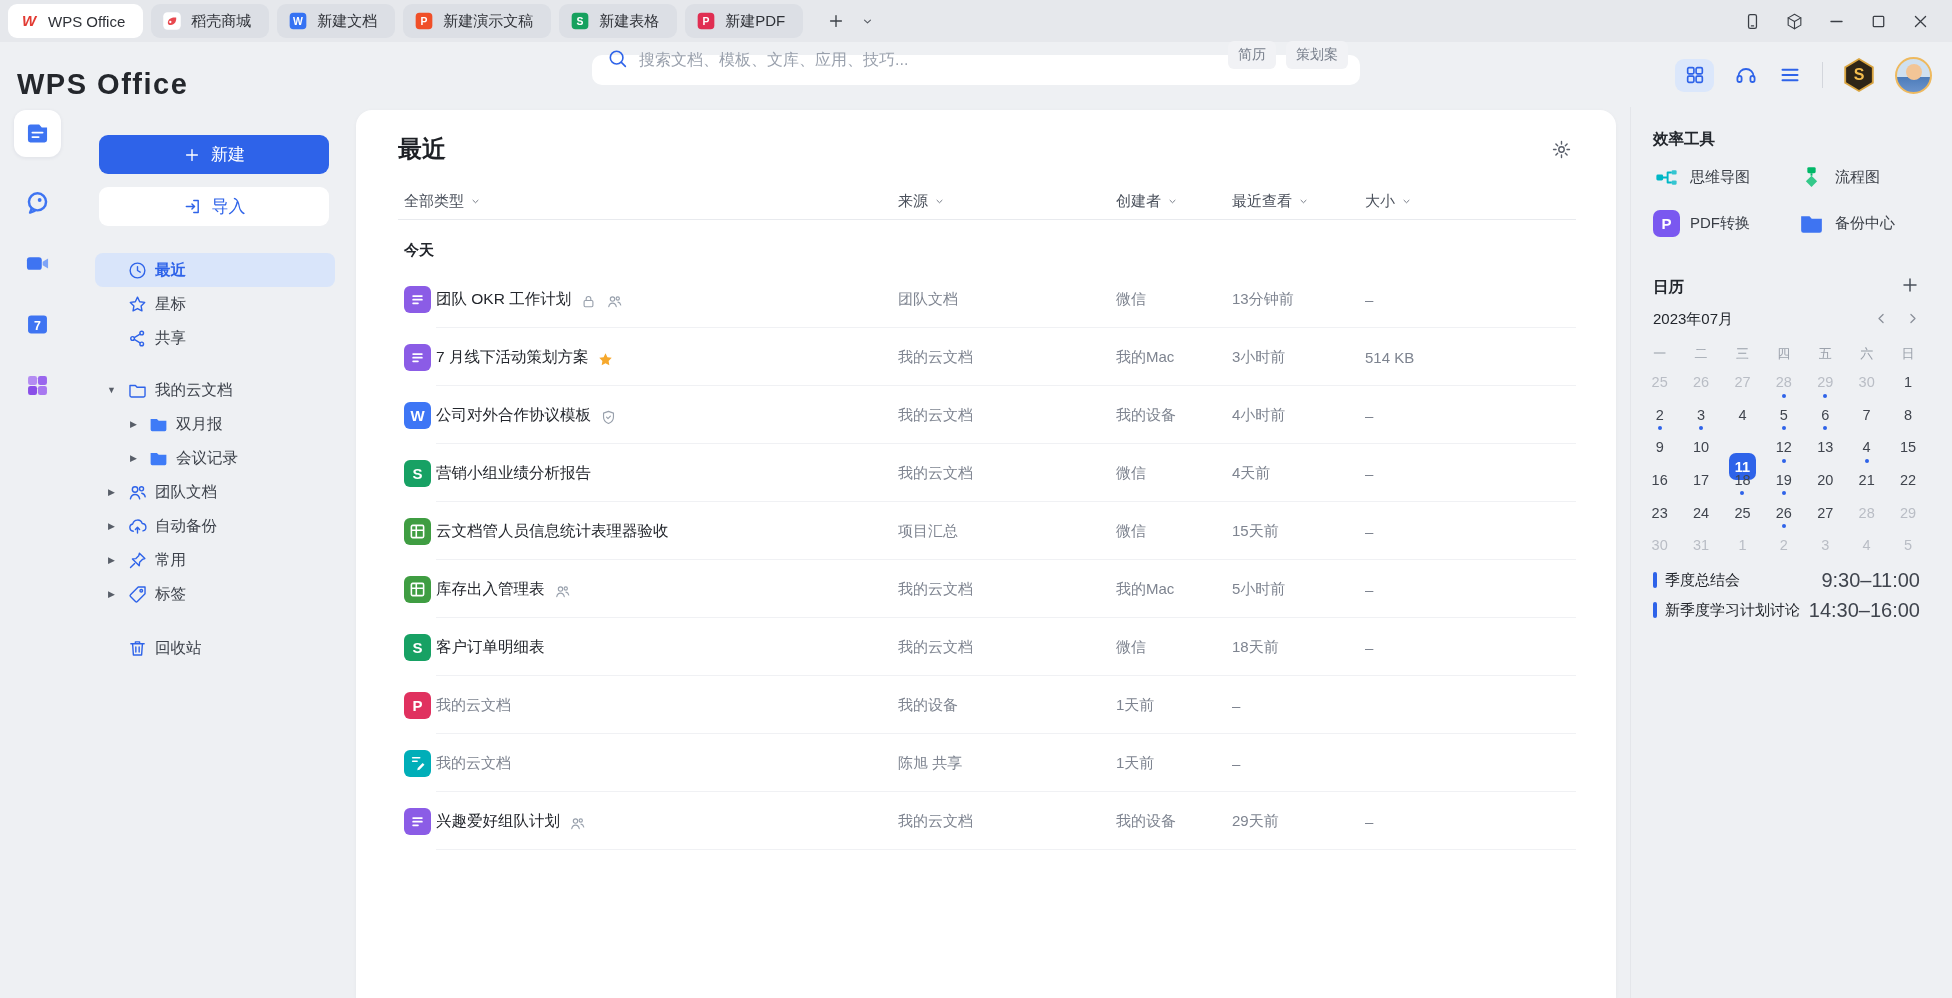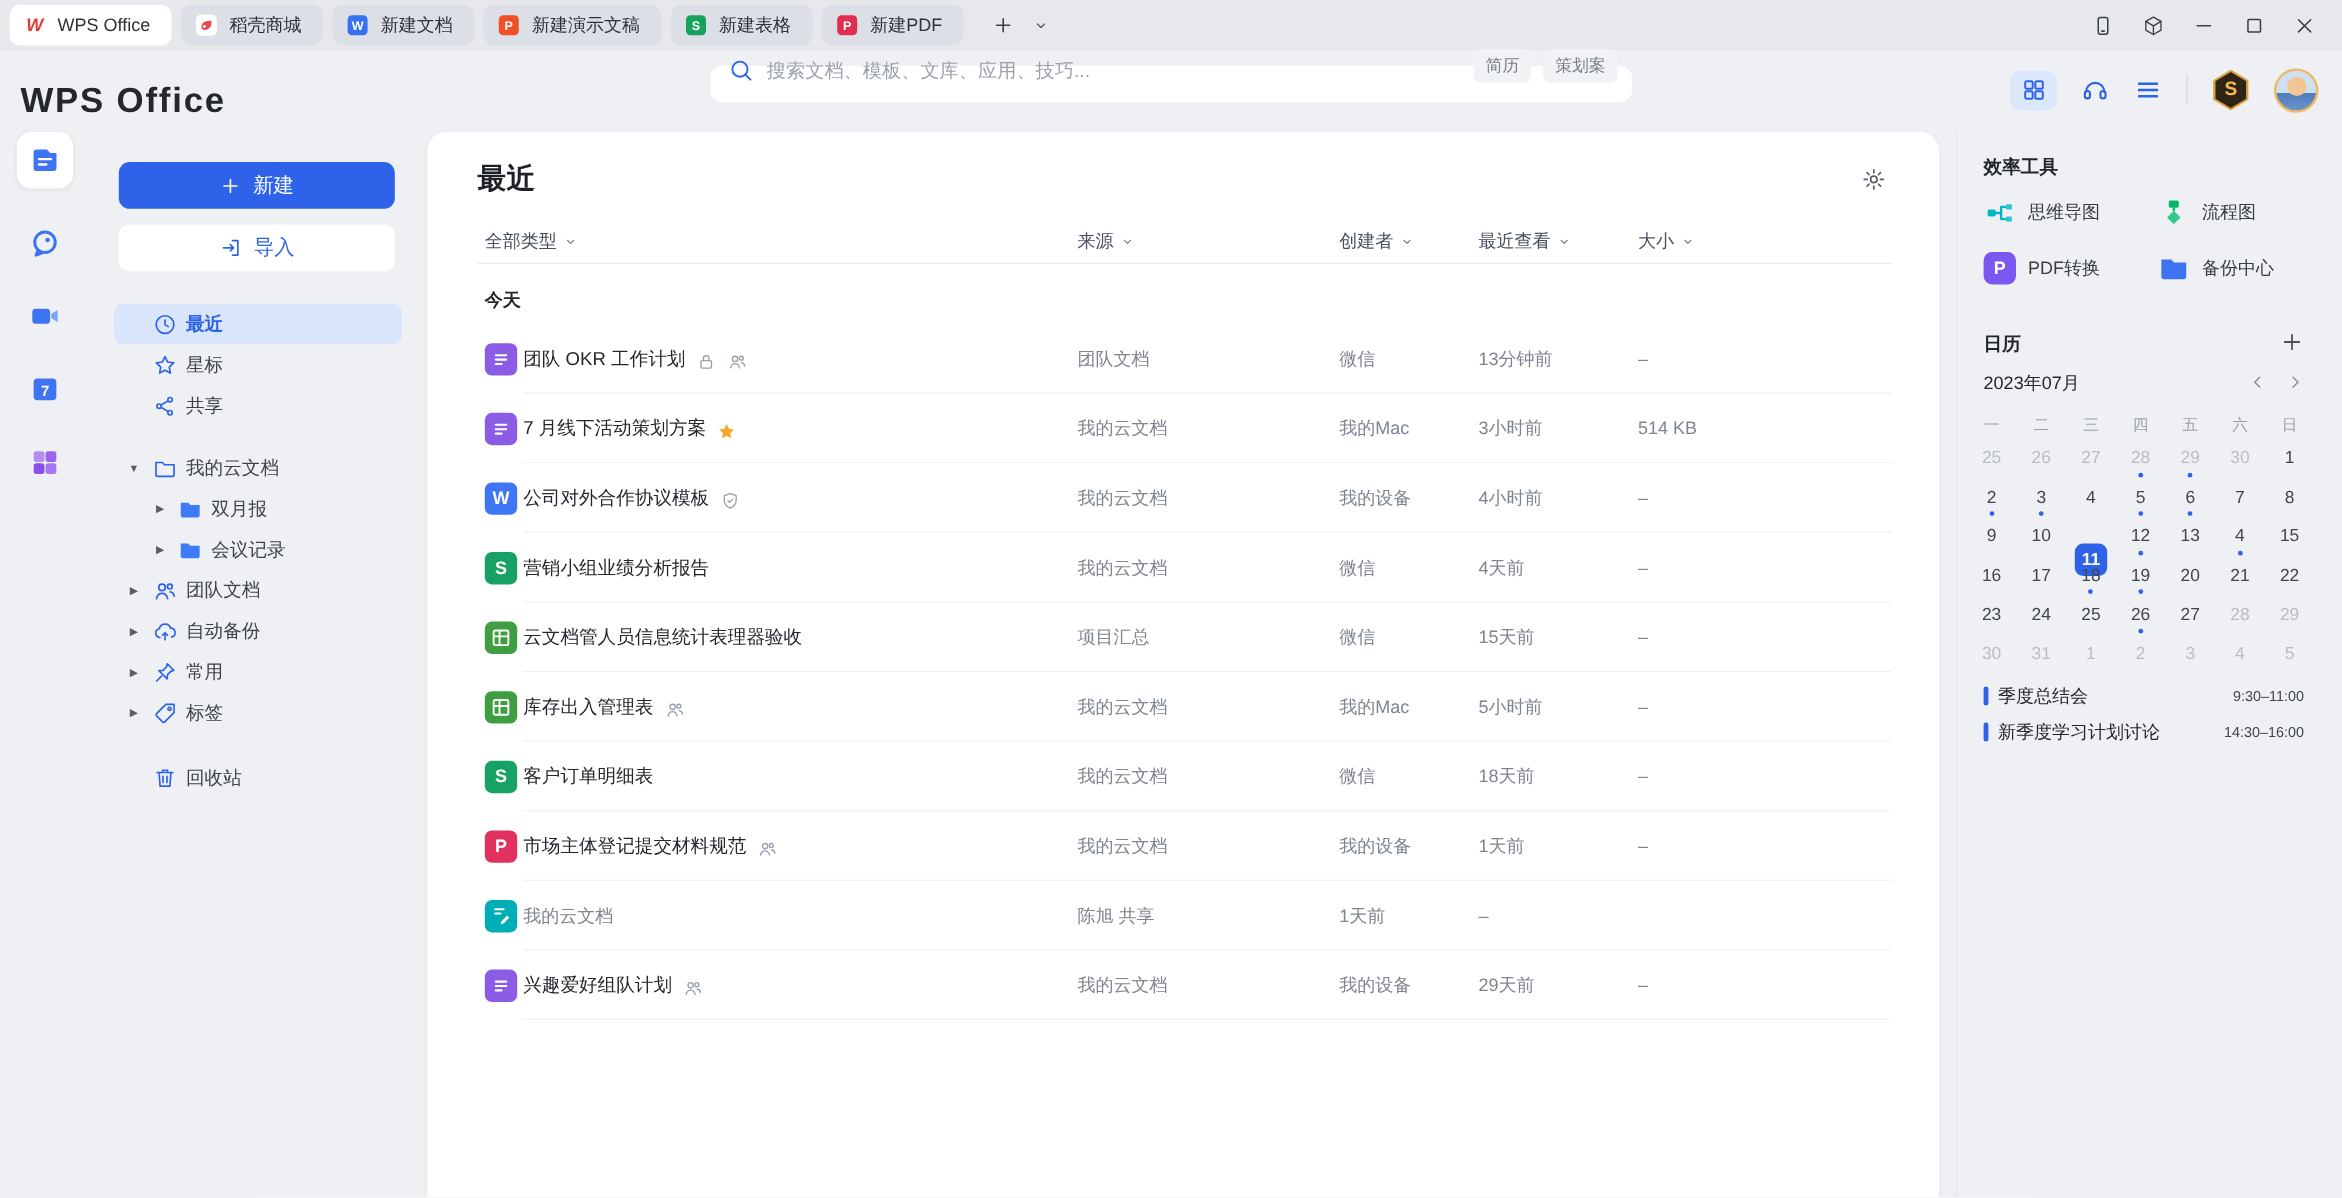--- a/index.html
+++ b/index.html
@@ -124,21 +124,21 @@
   .day { position:relative; display:grid; place-items:center; font-size:14.5px; color:#40454e; }
   .day.m { color:#b9bdc5; }
   .day .num { width:27px; height:27px; display:grid; place-items:center; }
   .day.sel .num { background:#2e63e9; color:#fff; border-radius:7px; font-weight:bold;margin-top:22px; }
   .day .dot { position:absolute; bottom:1px; left:50%; transform:translateX(-50%);
               width:4px; height:4px; border-radius:50%; background:#2e63e9; }
   .events { position:absolute; top:458px; left:22px; right:32px; }
   .event { height:30px; display:flex; align-items:center; position:relative; padding-left:12px; }
   .event .bar { position:absolute; left:0; top:7px; width:3.5px; height:16px; border-radius:2px; background:#2e63e9; }
   .event .etitle { font-size:15px; color:#23262c; flex:1; white-space:nowrap; overflow:hidden; }
-  .event .etime { font-size:12px; color:#3f444d; margin-left:8px; }
+  .event .etime { font-size:20px; color:#3f444d; margin-left:8px; }
 </style>
 </head>
 <body>
 
 <div class="tabbar">
   <div class="tabs" id="tabs">
       <div class="tab active">
         <span class="tabicon">
           <svg viewBox="0 0 24 24">
             <text x="12" y="18" text-anchor="middle" font-size="18" font-weight="bold" font-style="italic" fill="#e23b33">W</text>
@@ -621,31 +621,20 @@
         <div class="fname">
           <span>客户订单明细表</span>
         </div>
         <div class="fcell">我的云文档</div>
         <div class="fcell">微信</div>
         <div class="fcell">18天前</div>
         <div class="fcell">–</div>
       </div>
       <div class="frow">
         <div class="ficon" style="background: rgb(224, 49, 95);">P</div>
-        <div class="fname">
-          <span>市场主体登记提交材料规范</span>
-          <span class="fbadge">
-            <svg viewBox="0 0 24 24" fill="none" stroke="currentColor" stroke-width="1.6" stroke-linecap="round" stroke-linejoin="round">
-              <circle cx="9.2" cy="8.6" r="3.1"></circle>
-              <path d="M3.9 19.2c.7-3.3 2.7-5 5.3-5s4.6 1.7 5.3 5"></path>
-              <circle cx="16.6" cy="7.8" r="2.3"></circle>
-              <path d="M16.9 12.9c2.1.3 3.4 1.7 3.9 4.1"></path>
-            </svg>
-          </span>
-        </div>
         <div class="fcell">我的云文档</div>
         <div class="fcell">我的设备</div>
         <div class="fcell">1天前</div>
         <div class="fcell">–</div>
       </div>
       <div class="frow">
         <div class="ficon" style="background: rgb(0, 174, 184);">
           <svg viewBox="0 0 24 24">
             <path d="M6.5 5.4h8M6.5 9.4h5" stroke="#fff" stroke-width="1.9" stroke-linecap="round"></path>
             <path d="M12.3 17l5.6-5.6 2 2-5.6 5.6-2.6.6z" fill="#fff"></path>

